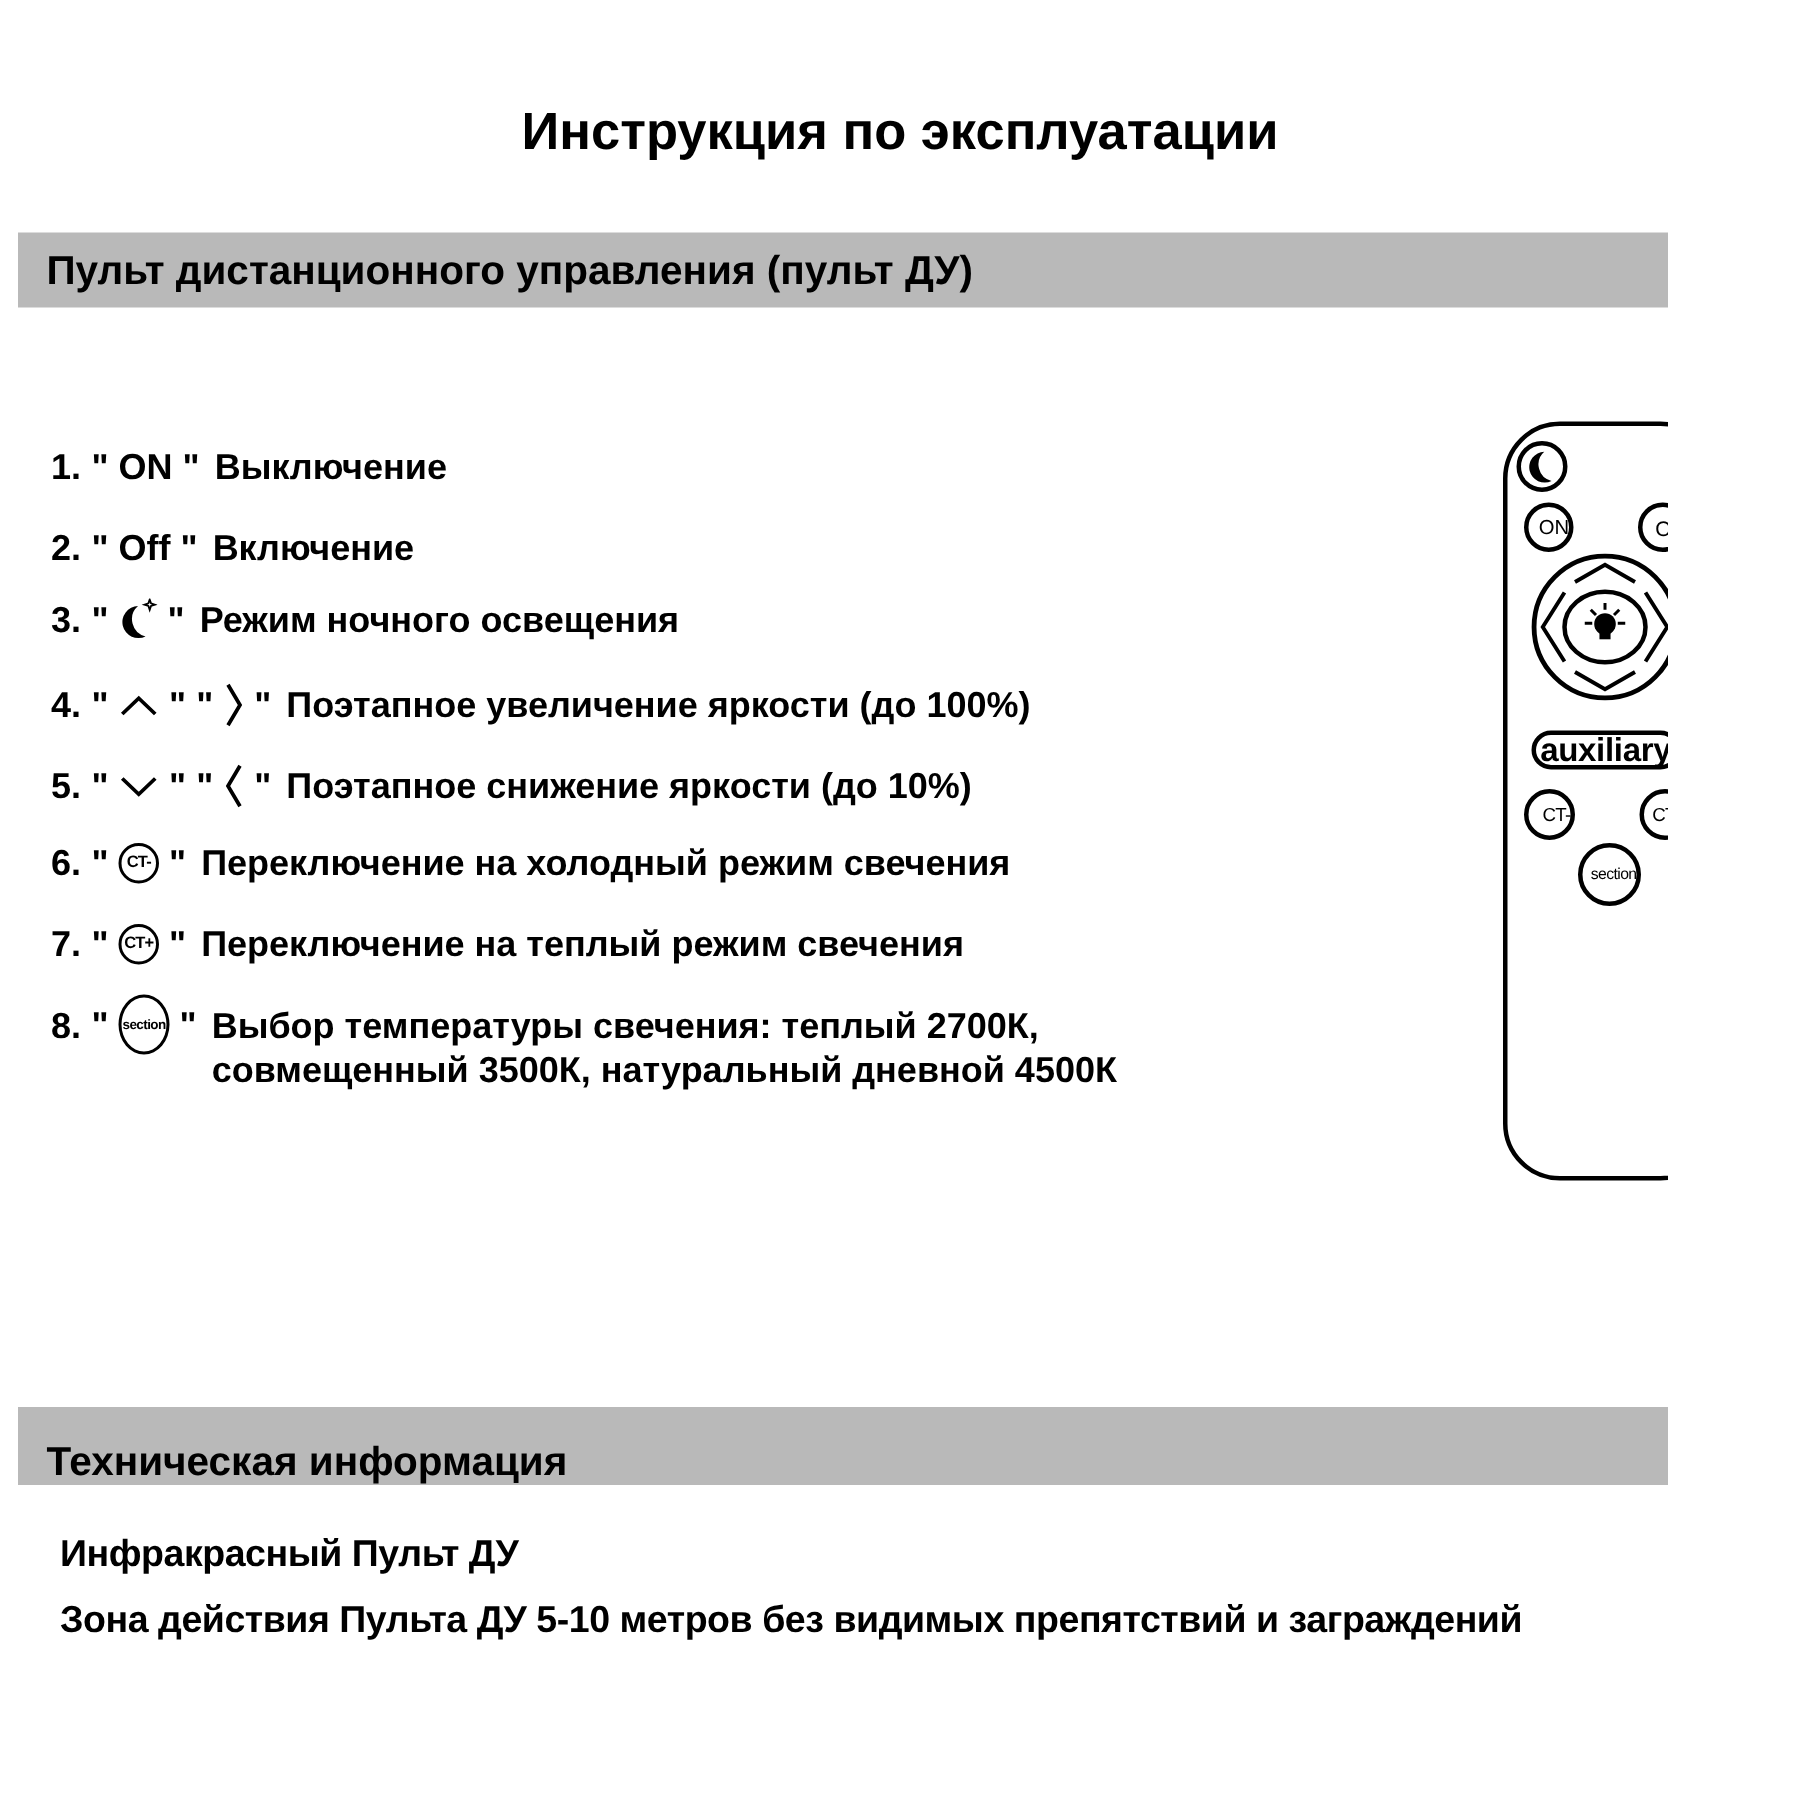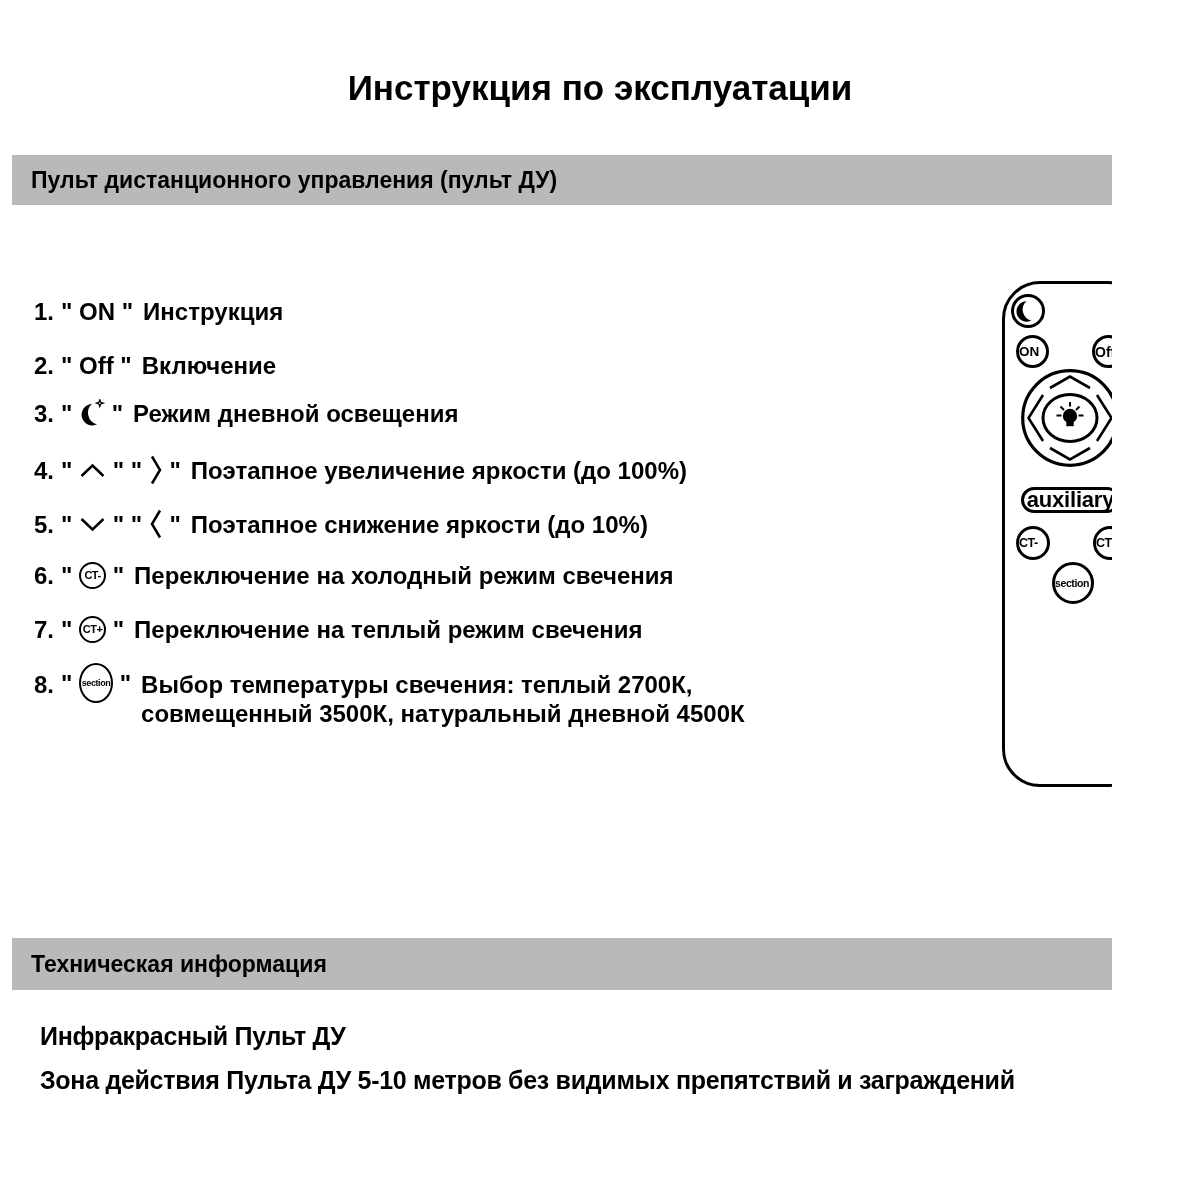--- a/index.html
+++ b/index.html
@@ -4,23 +4,23 @@
 <style>
   html,body{margin:0;padding:0;}
   body{width:1200px;height:1200px;background:#ffffff;font-family:"Liberation Sans",sans-serif;color:#000;}
   .page{position:relative;width:1112px;height:1200px;background:#fff;overflow:hidden;}
 
   .title{position:absolute;top:68px;left:0;width:1200px;text-align:center;
          font-size:35px;font-weight:bold;margin:0;}
 
   .bar{position:absolute;left:12px;width:1176px;background:#b9b9b9;
        display:flex;align-items:center;padding-left:19px;box-sizing:border-box;
-       font-size:23px;font-weight:bold;}
+       font-size:27px;font-weight:bold;}
   .bar-remote{top:155px;height:50px;}
-  .bar-tech{top:938px;height:52px;}
+  .bar-tech{top:938px;height:52px;align-items:flex-end;}
 
   .list{position:absolute;left:34px;top:0;width:940px;}
   .item{position:absolute;display:flex;align-items:center;
         font-size:24px;font-weight:bold;line-height:29px;}
   .item-1{top:297px}.item-2{top:351px}.item-3{top:399px}.item-4{top:454px}
   .item-5{top:508px}.item-6{top:561px}.item-7{top:615px}
   .item-8{top:670px;align-items:flex-start;}
   .item-8 .segs{margin-top:-7px;}
   .num{width:27px;flex:none;}
   .segs{display:inline-flex;align-items:center;flex:none;}
@@ -31,22 +31,22 @@
   .circ-icon{display:inline-flex;align-items:center;justify-content:center;
              border:2.5px solid #000;border-radius:50%;flex:none;
              font-weight:bold;background:#fff;box-sizing:border-box;}
   .ct-inline{width:27px;height:27px;font-size:11px;letter-spacing:-0.5px;}
   .section-inline{width:34px;height:40px;font-size:9px;letter-spacing:-0.4px;}
 
   
   .remote{position:absolute;left:1002px;top:281px;width:143px;height:506px;
           border:3.5px solid #000;border-radius:38px;box-sizing:border-box;background:#fff;}
   .rc-btn{position:absolute;border:3px solid #000;border-radius:50%;
-          display:flex;align-items:center;justify-content:flex-start;
-          font-weight:bold;background:#fff;box-sizing:border-box;}
+          display:flex;align-items:center;justify-content:flex-end;
+          font-weight:normal;background:#fff;box-sizing:border-box;}
   .rc-moon{left:6px;top:10px;width:34px;height:34px;}
   .rc-on{left:11px;top:51px;width:33px;height:33px;font-size:13.5px;}
   .rc-off{left:87px;top:51px;width:33px;height:33px;font-size:14px;}
   .rc-dpad{position:absolute;left:15px;top:84px;width:100px;height:100px;}
   .rc-aux{position:absolute;left:16px;top:203px;width:99px;height:26px;
           border:3px solid #000;border-radius:14px;display:flex;align-items:center;
           justify-content:center;font-size:22px;font-weight:bold;
           box-sizing:border-box;letter-spacing:-0.2px;}
   .rc-ctm{left:11px;top:242px;width:34px;height:34px;font-size:12.5px;letter-spacing:-0.5px;}
   .rc-ctp{left:88px;top:242px;width:34px;height:34px;font-size:12.5px;letter-spacing:-0.5px;}
@@ -67,21 +67,21 @@
     <span>Пульт дистанционного управления (пульт ДУ)</span>
   </div>
 
   <div class="list" id="instructions">
       <div class="item item-1">
         <span class="num">1.</span>
         <span class="segs">
           <span>" ON "</span>
         </span>
         <span class="desc">
-          <div>Инструкция</div>
+          <div>Выключение</div>
         </span>
       </div>
       <div class="item item-2">
         <span class="num">2.</span>
         <span class="segs">
           <span>" Off "</span>
         </span>
         <span class="desc">
           <div>Включение</div>
         </span>
@@ -92,21 +92,21 @@
           <span>" </span>
           <span class="icn"><svg width="26" height="29" viewBox="0 0 30 33">
               <g transform="rotate(-14 15 18)">
                 <path d="M18 6 A 12.3 12.3 0 1 0 18 30 A 13.5 13.5 0 0 1 18 6 Z" fill="#000"></path>
               </g>
               <path d="M24 0.5 L25 3.5 L28 4.5 L25 5.5 L24 8.5 L23 5.5 L20 4.5 L23 3.5 Z" fill="none" stroke="#000" stroke-width="1.4"></path>
             </svg></span>
           <span> "</span>
         </span>
         <span class="desc">
-          <div>Режим дневной освещения</div>
+          <div>Режим ночного освещения</div>
         </span>
       </div>
       <div class="item item-4">
         <span class="num">4.</span>
         <span class="segs">
           <span>" </span>
           <span class="icn"><svg width="27" height="15" viewBox="0 0 27 15">
               <polyline points="2.5,13 13.5,2.5 24.5,13" fill="none" stroke="#000" stroke-width="2.5"></polyline>
             </svg></span>
           <span> " " </span>

